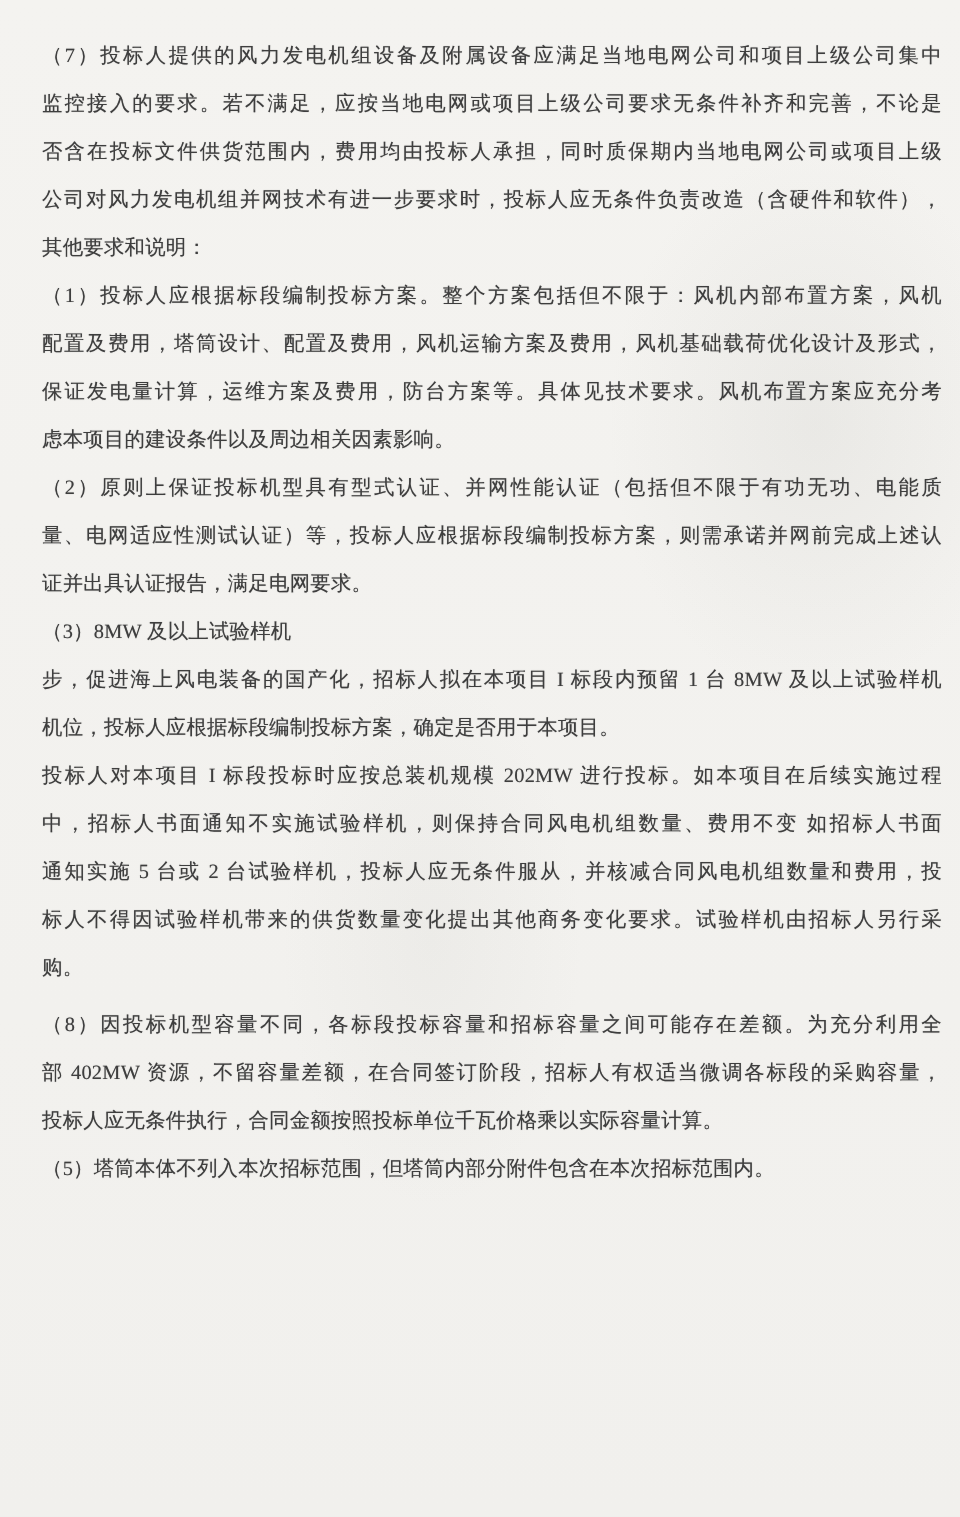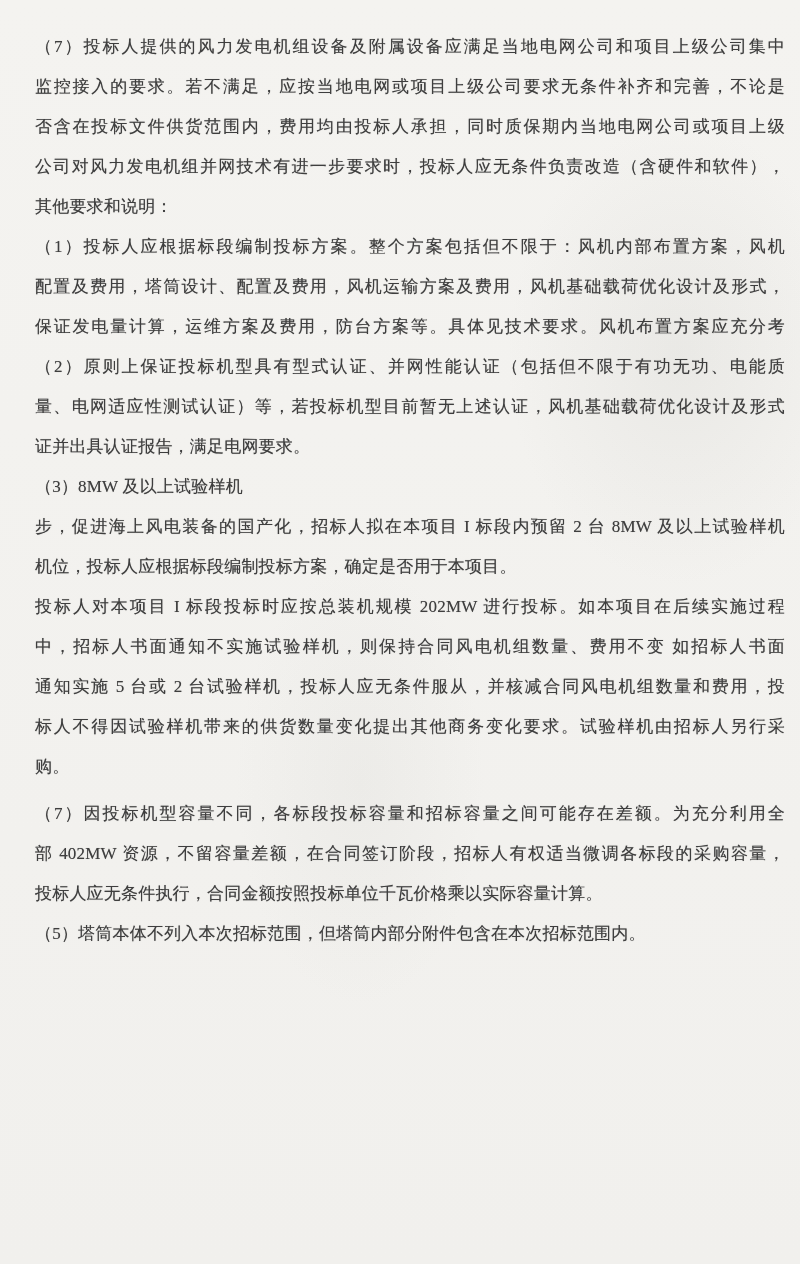--- a/index.html
+++ b/index.html
@@ -58,42 +58,43 @@
         <div class="line">否含在投标文件供货范围内，费用均由投标人承担，同时质保期内当地电网公司或项目上级</div>
         <div class="line">公司对风力发电机组并网技术有进一步要求时，投标人应无条件负责改造（含硬件和软件），</div>
       </div>
       <div class="paragraph">
         <div class="line last">其他要求和说明：</div>
       </div>
       <div class="paragraph">
         <div class="line">（1）投标人应根据标段编制投标方案。整个方案包括但不限于：风机内部布置方案，风机</div>
         <div class="line">配置及费用，塔筒设计、配置及费用，风机运输方案及费用，风机基础载荷优化设计及形式，</div>
         <div class="line">保证发电量计算，运维方案及费用，防台方案等。具体见技术要求。风机布置方案应充分考</div>
+        <div class="line last">虑本项目的建设条件以及周边相关因素影响。</div>
       </div>
       <div class="paragraph">
         <div class="line">（2）原则上保证投标机型具有型式认证、并网性能认证（包括但不限于有功无功、电能质</div>
-        <div class="line">量、电网适应性测试认证）等，若投标机型目前暂无上述认证，风机基础载荷优化设计及形式</div>
+        <div class="line">量、电网适应性测试认证）等，投标人应根据标段编制投标方案，则需承诺并网前完成上述认</div>
         <div class="line last">证并出具认证报告，满足电网要求。</div>
       </div>
       <div class="paragraph">
         <div class="line last">（3）8MW 及以上试验样机</div>
       </div>
       <div class="paragraph">
-        <div class="line">步，促进海上风电装备的国产化，招标人拟在本项目 I 标段内预留 2 台 8MW 及以上试验样机</div>
+        <div class="line">步，促进海上风电装备的国产化，招标人拟在本项目 I 标段内预留 1 台 8MW 及以上试验样机</div>
         <div class="line last">机位，投标人应根据标段编制投标方案，确定是否用于本项目。</div>
       </div>
       <div class="paragraph">
         <div class="line">投标人对本项目 I 标段投标时应按总装机规模 202MW 进行投标。如本项目在后续实施过程</div>
         <div class="line">中，招标人书面通知不实施试验样机，则保持合同风电机组数量、费用不变 如招标人书面</div>
         <div class="line">通知实施 5 台或 2 台试验样机，投标人应无条件服从，并核减合同风电机组数量和费用，投</div>
         <div class="line">标人不得因试验样机带来的供货数量变化提出其他商务变化要求。试验样机由招标人另行采</div>
         <div class="line last">购。</div>
       </div>
       <div class="paragraph gap-before">
-        <div class="line">（7）因投标机型容量不同，各标段投标容量和招标容量之间可能存在差额。为充分利用全</div>
+        <div class="line">（8）因投标机型容量不同，各标段投标容量和招标容量之间可能存在差额。为充分利用全</div>
         <div class="line">部 402MW 资源，不留容量差额，在合同签订阶段，招标人有权适当微调各标段的采购容量，</div>
         <div class="line last">投标人应无条件执行，合同金额按照投标单位千瓦价格乘以实际容量计算。</div>
       </div>
       <div class="paragraph">
         <div class="line last">（5）塔筒本体不列入本次招标范围，但塔筒内部分附件包含在本次招标范围内。</div>
       </div>
     </main>
 </div>
 
 </body></html>

